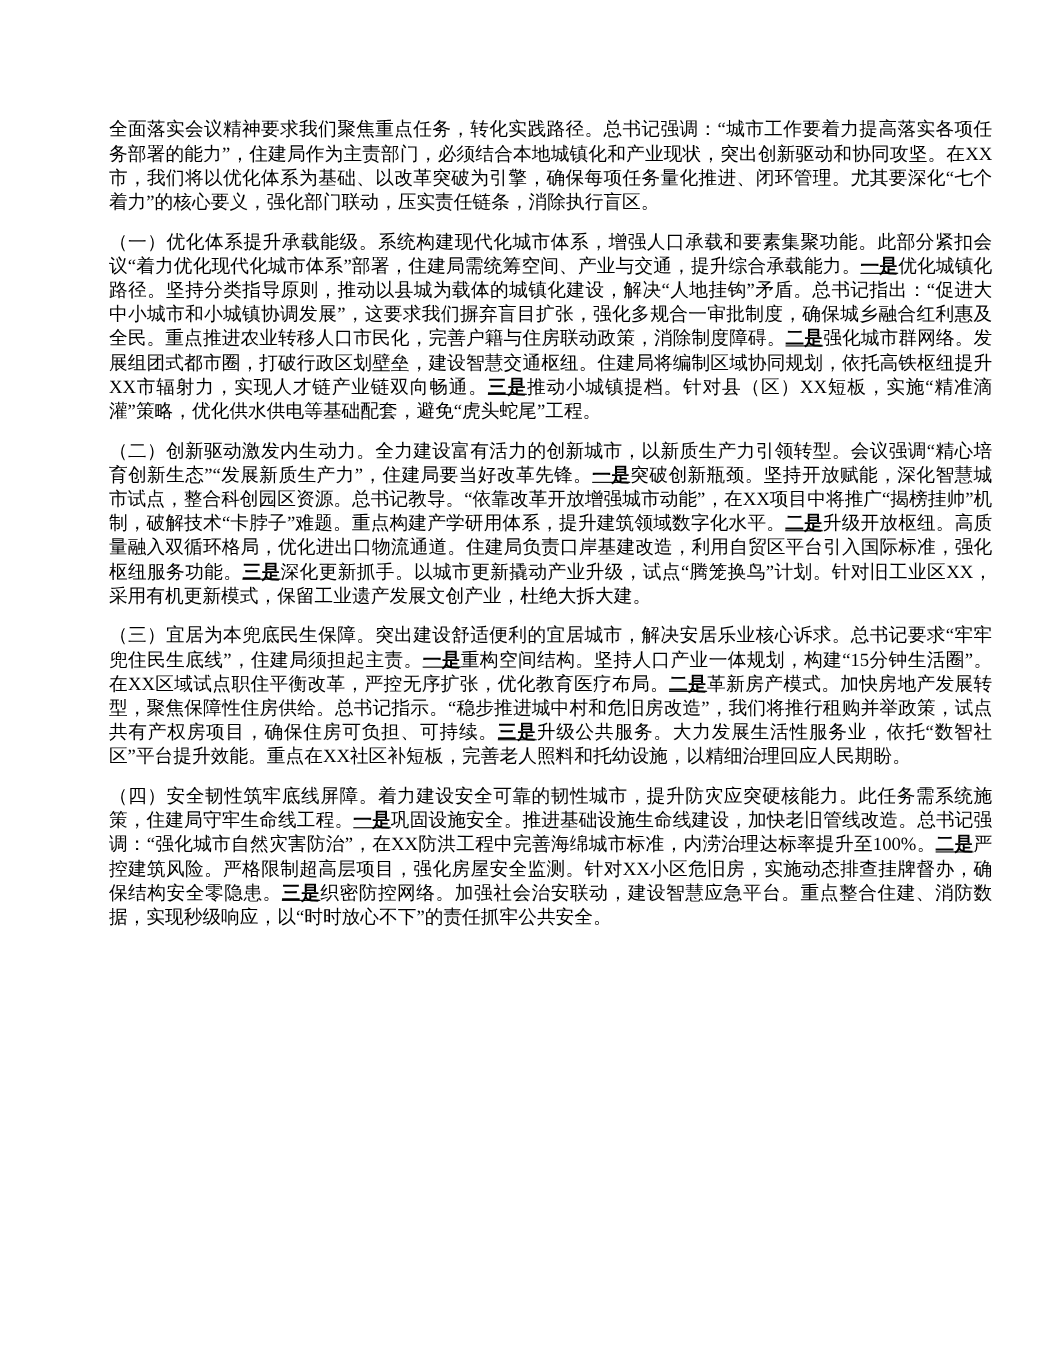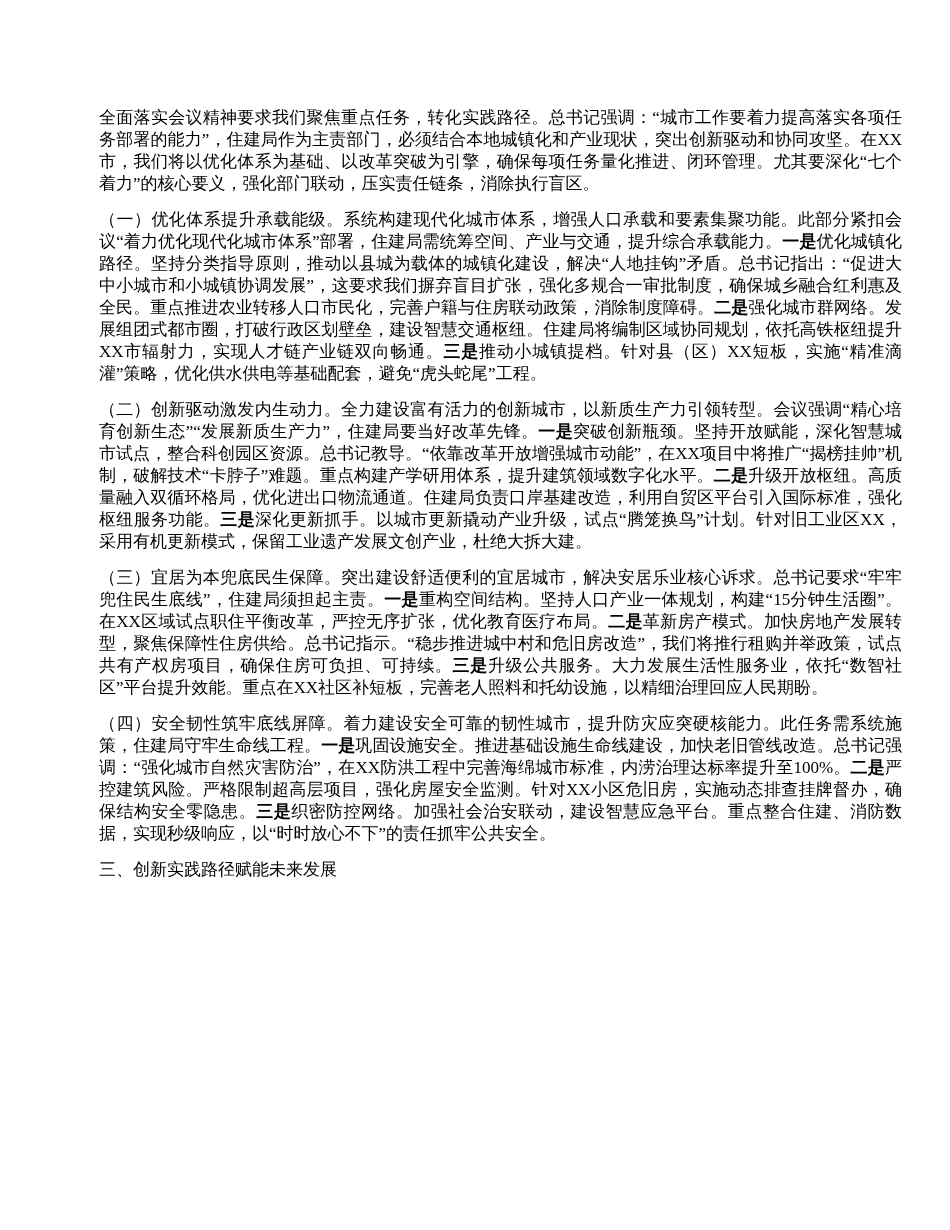--- a/index.html
+++ b/index.html
@@ -28,27 +28,27 @@
   }
   .content p {
     margin: 0 0 14px 0;
     padding: 0;
   }
   .content p.heading {
     margin-top: 6px;
   }
   .bold {
     font-weight: bold;
+    text-decoration: underline;
   }
 </style>
 </head>
 <body>
 
 <div class="page">
   <div class="content">
       <p class="para"><span>全面落实会议精神要求我们聚焦重点任务，转化实践路径。总书记强调：“城市工作要着力提高落实各项任务部署的能力”，住建局作为主责部门，必须结合本地城镇化和产业现状，突出创新驱动和协同攻坚。在XX市，我们将以优化体系为基础、以改革突破为引擎，确保每项任务量化推进、闭环管理。尤其要深化“七个着力”的核心要义，强化部门联动，压实责任链条，消除执行盲区。</span></p>
       <p class="para"><span>（一）优化体系提升承载能级。系统构建现代化城市体系，增强人口承载和要素集聚功能。此部分紧扣会议“着力优化现代化城市体系”部署，住建局需统筹空间、产业与交通，提升综合承载能力。</span><span class="bold">一是</span><span>优化城镇化路径。坚持分类指导原则，推动以县城为载体的城镇化建设，解决“人地挂钩”矛盾。总书记指出：“促进大中小城市和小城镇协调发展”，这要求我们摒弃盲目扩张，强化多规合一审批制度，确保城乡融合红利惠及全民。重点推进农业转移人口市民化，完善户籍与住房联动政策，消除制度障碍。</span><span class="bold">二是</span><span>强化城市群网络。发展组团式都市圈，打破行政区划壁垒，建设智慧交通枢纽。住建局将编制区域协同规划，依托高铁枢纽提升XX市辐射力，实现人才链产业链双向畅通。</span><span class="bold">三是</span><span>推动小城镇提档。针对县（区）XX短板，实施“精准滴灌”策略，优化供水供电等基础配套，避免“虎头蛇尾”工程。</span></p>
       <p class="para"><span>（二）创新驱动激发内生动力。全力建设富有活力的创新城市，以新质生产力引领转型。会议强调“精心培育创新生态”“发展新质生产力”，住建局要当好改革先锋。</span><span class="bold">一是</span><span>突破创新瓶颈。坚持开放赋能，深化智慧城市试点，整合科创园区资源。总书记教导。“依靠改革开放增强城市动能”，在XX项目中将推广“揭榜挂帅”机制，破解技术“卡脖子”难题。重点构建产学研用体系，提升建筑领域数字化水平。</span><span class="bold">二是</span><span>升级开放枢纽。高质量融入双循环格局，优化进出口物流通道。住建局负责口岸基建改造，利用自贸区平台引入国际标准，强化枢纽服务功能。</span><span class="bold">三是</span><span>深化更新抓手。以城市更新撬动产业升级，试点“腾笼换鸟”计划。针对旧工业区XX，采用有机更新模式，保留工业遗产发展文创产业，杜绝大拆大建。</span></p>
       <p class="para"><span>（三）宜居为本兜底民生保障。突出建设舒适便利的宜居城市，解决安居乐业核心诉求。总书记要求“牢牢兜住民生底线”，住建局须担起主责。</span><span class="bold">一是</span><span>重构空间结构。坚持人口产业一体规划，构建“15分钟生活圈”。在XX区域试点职住平衡改革，严控无序扩张，优化教育医疗布局。</span><span class="bold">二是</span><span>革新房产模式。加快房地产发展转型，聚焦保障性住房供给。总书记指示。“稳步推进城中村和危旧房改造”，我们将推行租购并举政策，试点共有产权房项目，确保住房可负担、可持续。</span><span class="bold">三是</span><span>升级公共服务。大力发展生活性服务业，依托“数智社区”平台提升效能。重点在XX社区补短板，完善老人照料和托幼设施，以精细治理回应人民期盼。</span></p>
       <p class="para"><span>（四）安全韧性筑牢底线屏障。着力建设安全可靠的韧性城市，提升防灾应突硬核能力。此任务需系统施策，住建局守牢生命线工程。</span><span class="bold">一是</span><span>巩固设施安全。推进基础设施生命线建设，加快老旧管线改造。总书记强调：“强化城市自然灾害防治”，在XX防洪工程中完善海绵城市标准，内涝治理达标率提升至100%。</span><span class="bold">二是</span><span>严控建筑风险。严格限制超高层项目，强化房屋安全监测。针对XX小区危旧房，实施动态排查挂牌督办，确保结构安全零隐患。</span><span class="bold">三是</span><span>织密防控网络。加强社会治安联动，建设智慧应急平台。重点整合住建、消防数据，实现秒级响应，以“时时放心不下”的责任抓牢公共安全。</span></p>
-      <p class="heading"><span>三、创新实践路径赋能未来发展</span></p>
     </div>
 </div>
 
 </body></html>

